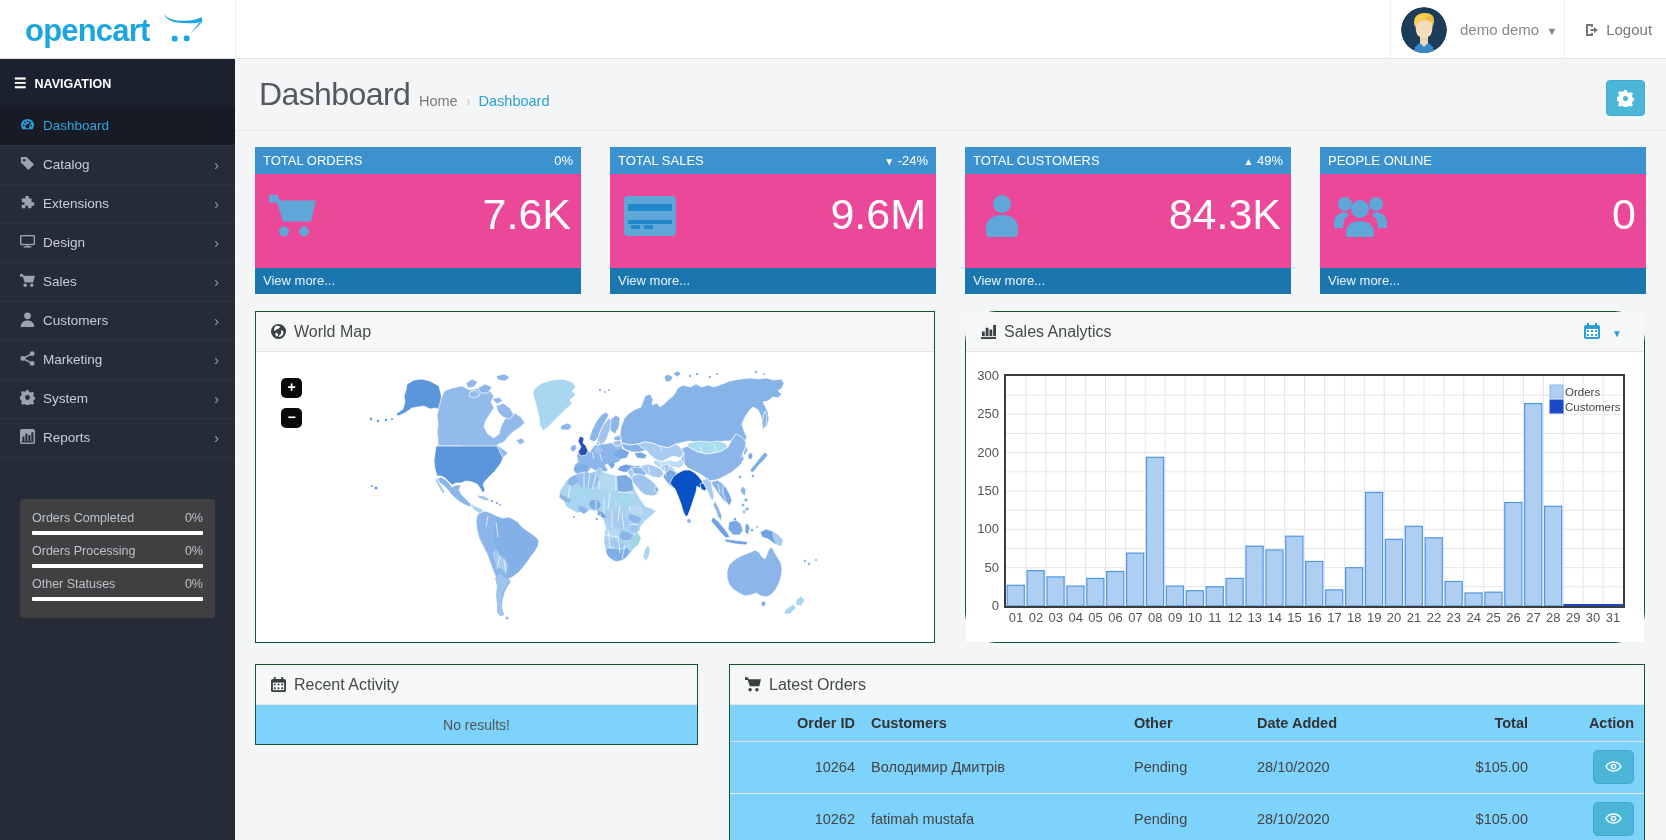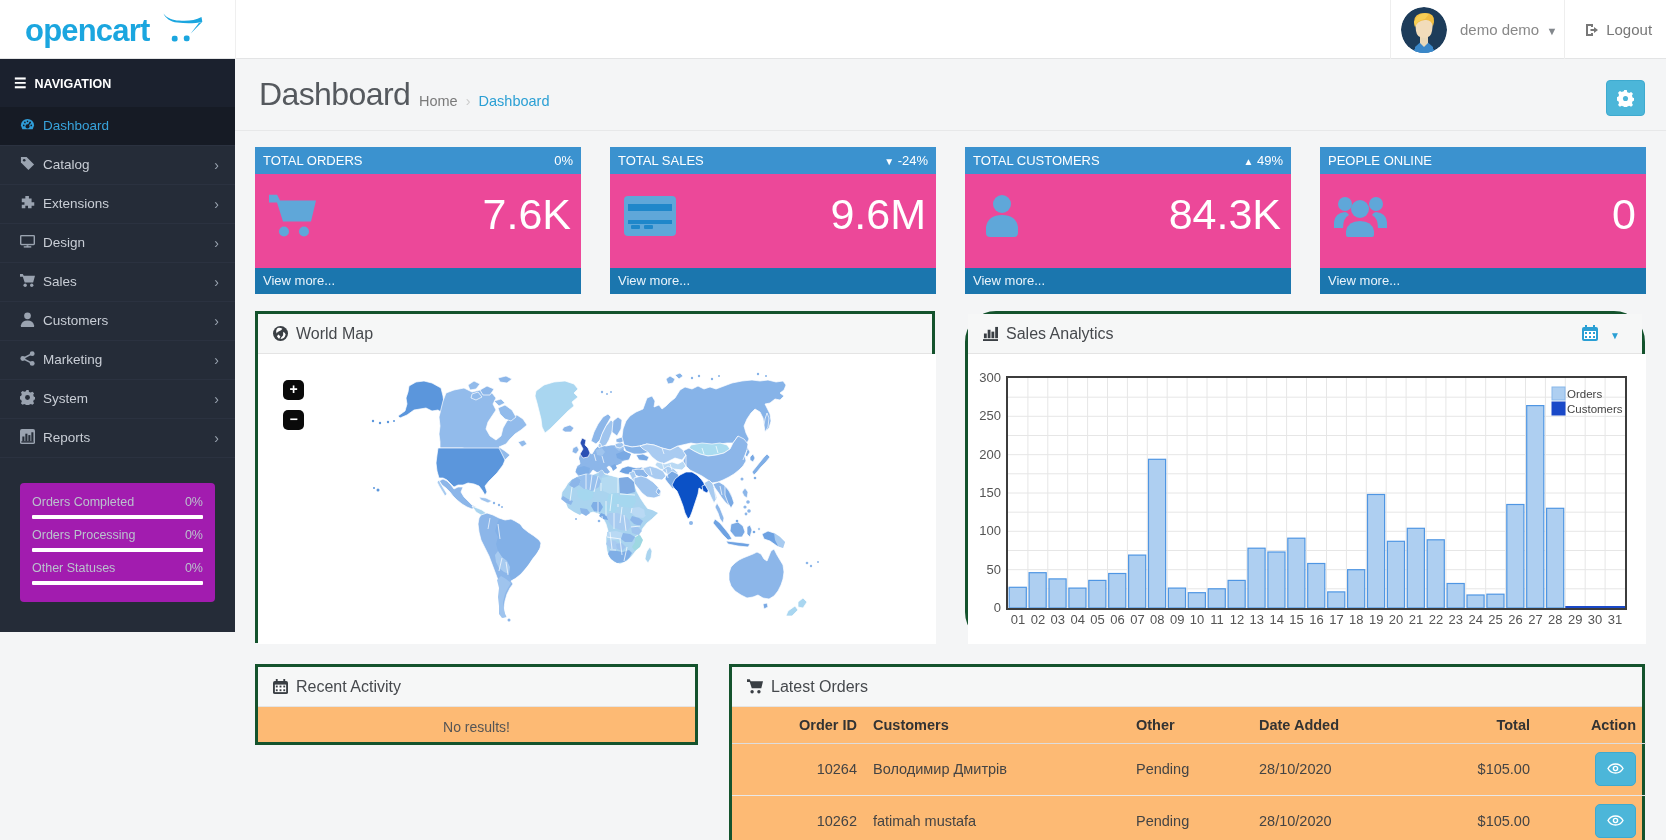--- a/index.html
+++ b/index.html
@@ -10,28 +10,28 @@
 #topbar { position:absolute; left:0; top:0; width:1666px; height:59px; background:#fff; border-bottom:1px solid #e3e4e5; z-index:5; }
 #logo { position:absolute; left:25px; top:10px; }
 #logo-sep { position:absolute; left:235px; top:0; width:1px; height:59px; background:#efefef; }
 #user-sep1 { position:absolute; left:1390px; top:0; width:1px; height:59px; background:#eee; }
 #user-sep2 { position:absolute; left:1564px; top:0; width:1px; height:59px; background:#eee; }
 #avatar { position:absolute; left:1401px; top:7px; width:46px; height:46px; border-radius:50%; overflow:hidden; }
 #username { position:absolute; left:1460px; top:0; height:59px; line-height:59px; color:#888; font-size:15px; }
 #logout { position:absolute; left:1585px; top:0; height:69px; line-height:59px; color:#777; font-size:15px; }
 
 
-#sidebar { position:absolute; left:0; top:59px; width:235px; height:573px; background:#252c38; }
+#sidebar { position:absolute; left:0; top:59px; width:235px; height:781px; background:#252c38; }
 #navhead { height:48px; background:#1b212e; color:#fff; font-size:12.5px; line-height:48px; padding-left:14px; font-weight:700; }
 .mitem { height:39px; line-height:38px; font-size:13.5px; color:#c9ced6; padding-left:20px; border-bottom:1px solid #2b3240; position:relative; }
 .mitem .mico { display:inline-block; width:23px; vertical-align:-2px; }
 .mitem .chev { position:absolute; right:16px; top:0; color:#9aa3b0; font-size:14px; }
 .mitem.active { background:#161b25; color:#38a3dc; }
 .mitem.active .mico { color:#2f9dd8; }
-#sstats { position:absolute; left:20px; top:424px; width:195px; background:#a21caf; border-radius:4px; padding:12px 12px 8px 12px; }
+#sstats { position:absolute; left:20px; top:440px; width:195px; background:#404040; border-radius:4px; padding:12px 12px 8px 12px; }
 .srow { margin-bottom:9px; }
 .slab { font-size:12.5px; color:#bac2cd; height:17px; }
 .slab span { float:right; }
 .sbar { height:4px; background:#fff; border-radius:1px; margin-top:3px; }
 
 
 #content { position:absolute; left:235px; top:59px; width:1431px; height:781px; }
 #pagehead { position:absolute; left:0; top:0; width:1431px; height:72px; border-bottom:1px solid #e7e8e9; }
 #pagetitle { position:absolute; left:24px; top:17px; font-size:32px; color:#55595e; font-weight:400; letter-spacing:-0.6px; }
 #crumbs { position:absolute; left:184px; top:34px; font-size:14.5px; color:#7a7a7a; }
@@ -42,21 +42,21 @@
 
 .tile { position:absolute; top:88px; width:326px; height:147px; border-radius:0; overflow:hidden; color:#fff; }
 .tile .th { height:27px; background:#3b92cf; font-size:13px; line-height:27px; padding:0 8px; }
 .tile .th .pct { float:right; }
 .tile .tb { height:94px; background:#ec4899; position:relative; }
 .tile .tb .num { position:absolute; right:10px; top:40px; transform:translateY(-50%); font-size:43px; }
 .tile .tb svg { position:absolute; left:14px; top:42px; transform:translateY(-50%); }
 .tile .tf { height:26px; background:#1b76ae; font-size:13px; line-height:26px; padding:0 8px; color:#eaf4fb; }
 
 
-.panel { position:absolute; background:#fdba74; border:3px solid #14532d; }
+.panel { position:absolute; background:#7dd3fc; border:1px solid #14532d; }
 .phead { height:40px; background:#f6f7f7; border-bottom:1px solid #e4e4e4; line-height:40px; font-size:16px; color:#46494d; padding-left:15px; }
 .phead svg { vertical-align:-2px; margin-right:8px; }
 #panel-map { left:20px; top:252px; width:680px; height:332px; }
 #panel-chart { left:730px; top:252px; width:680px; height:332px;border-radius:31px; }
 #panel-recent { left:20px; top:605px; width:443px; height:81px; }
 #panel-orders { left:494px; top:605px; width:916px; height:235px; }
 #noresults { text-align:center; font-size:14px; color:#555; line-height:40px; }
 #calico { position:absolute; right:22px; top:0; }
 
 

